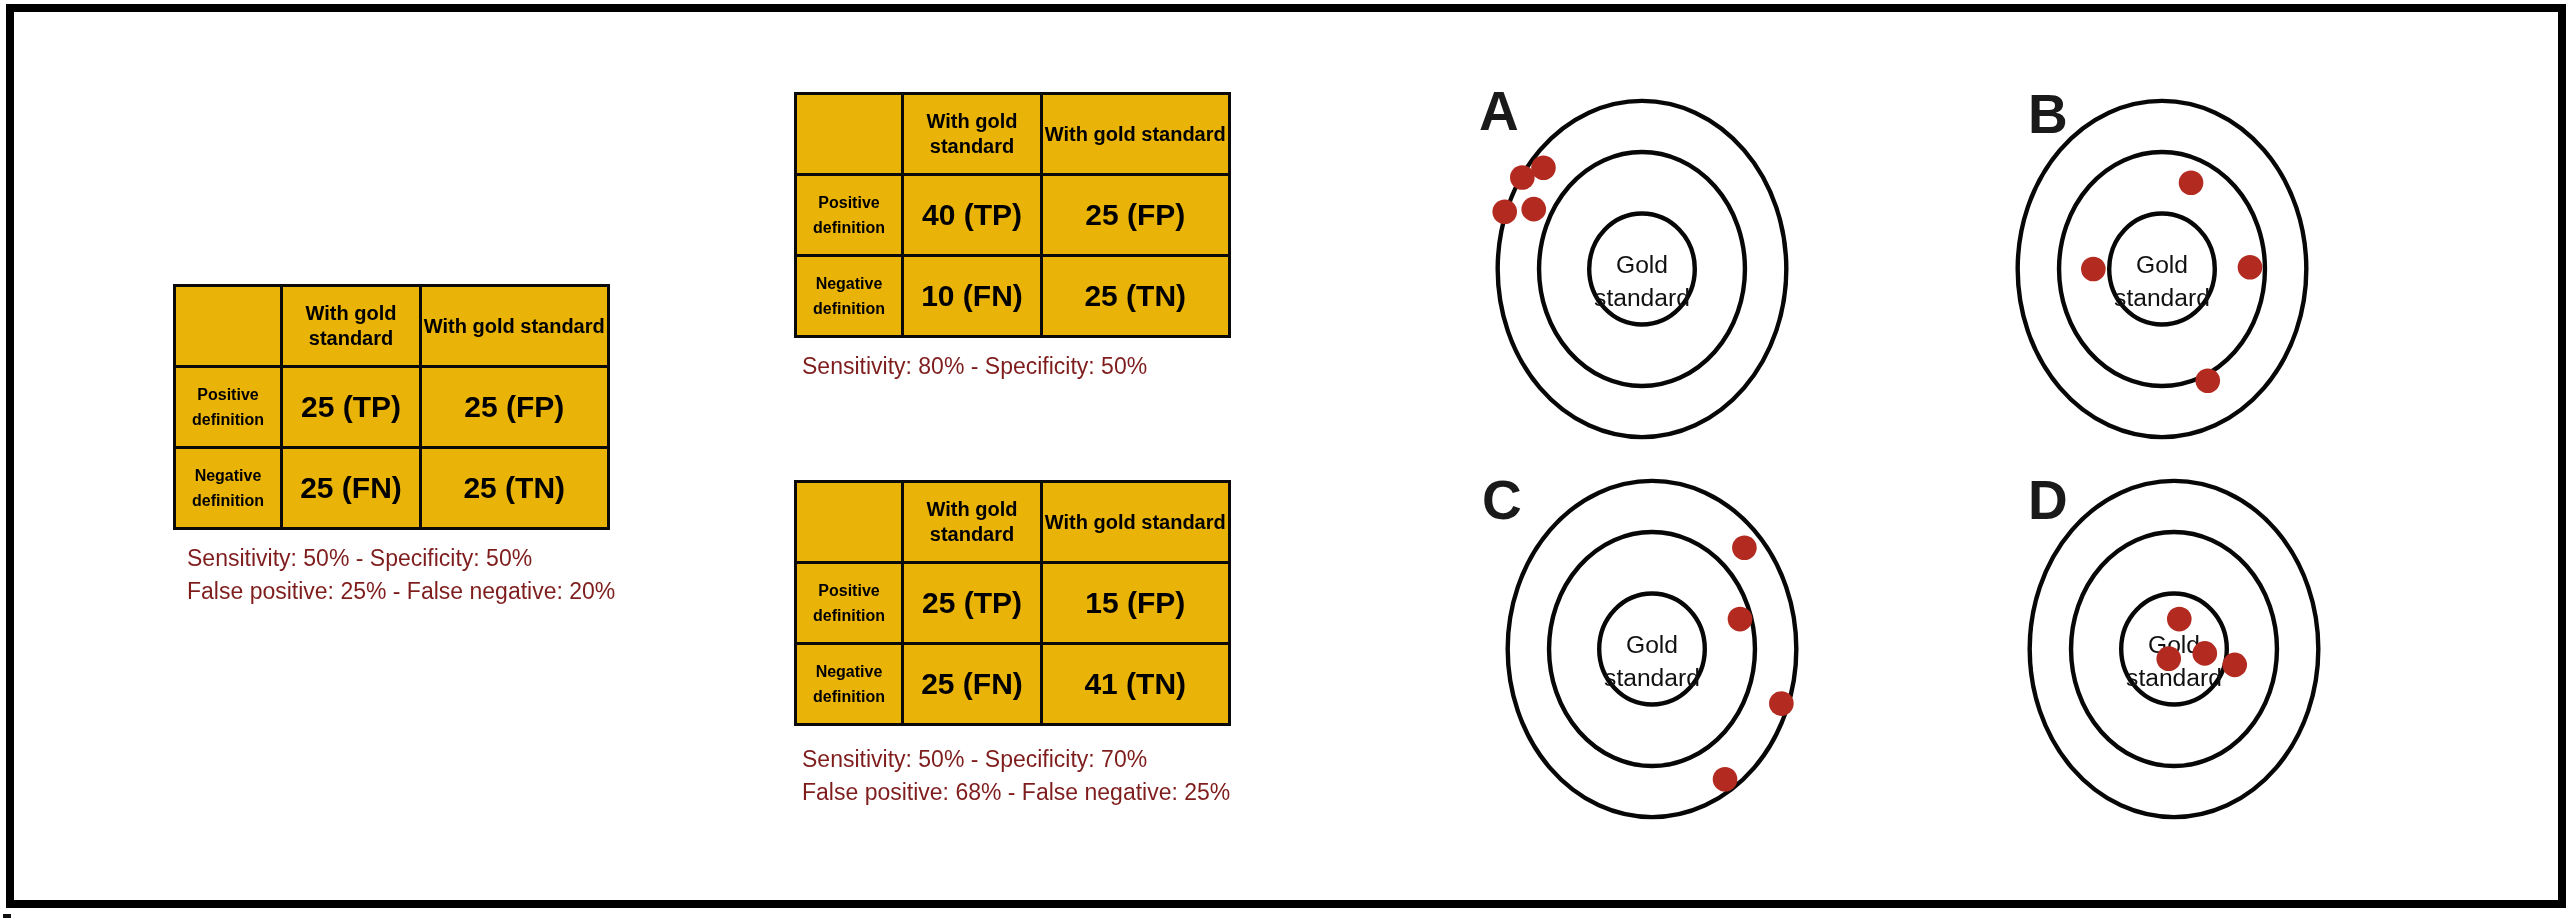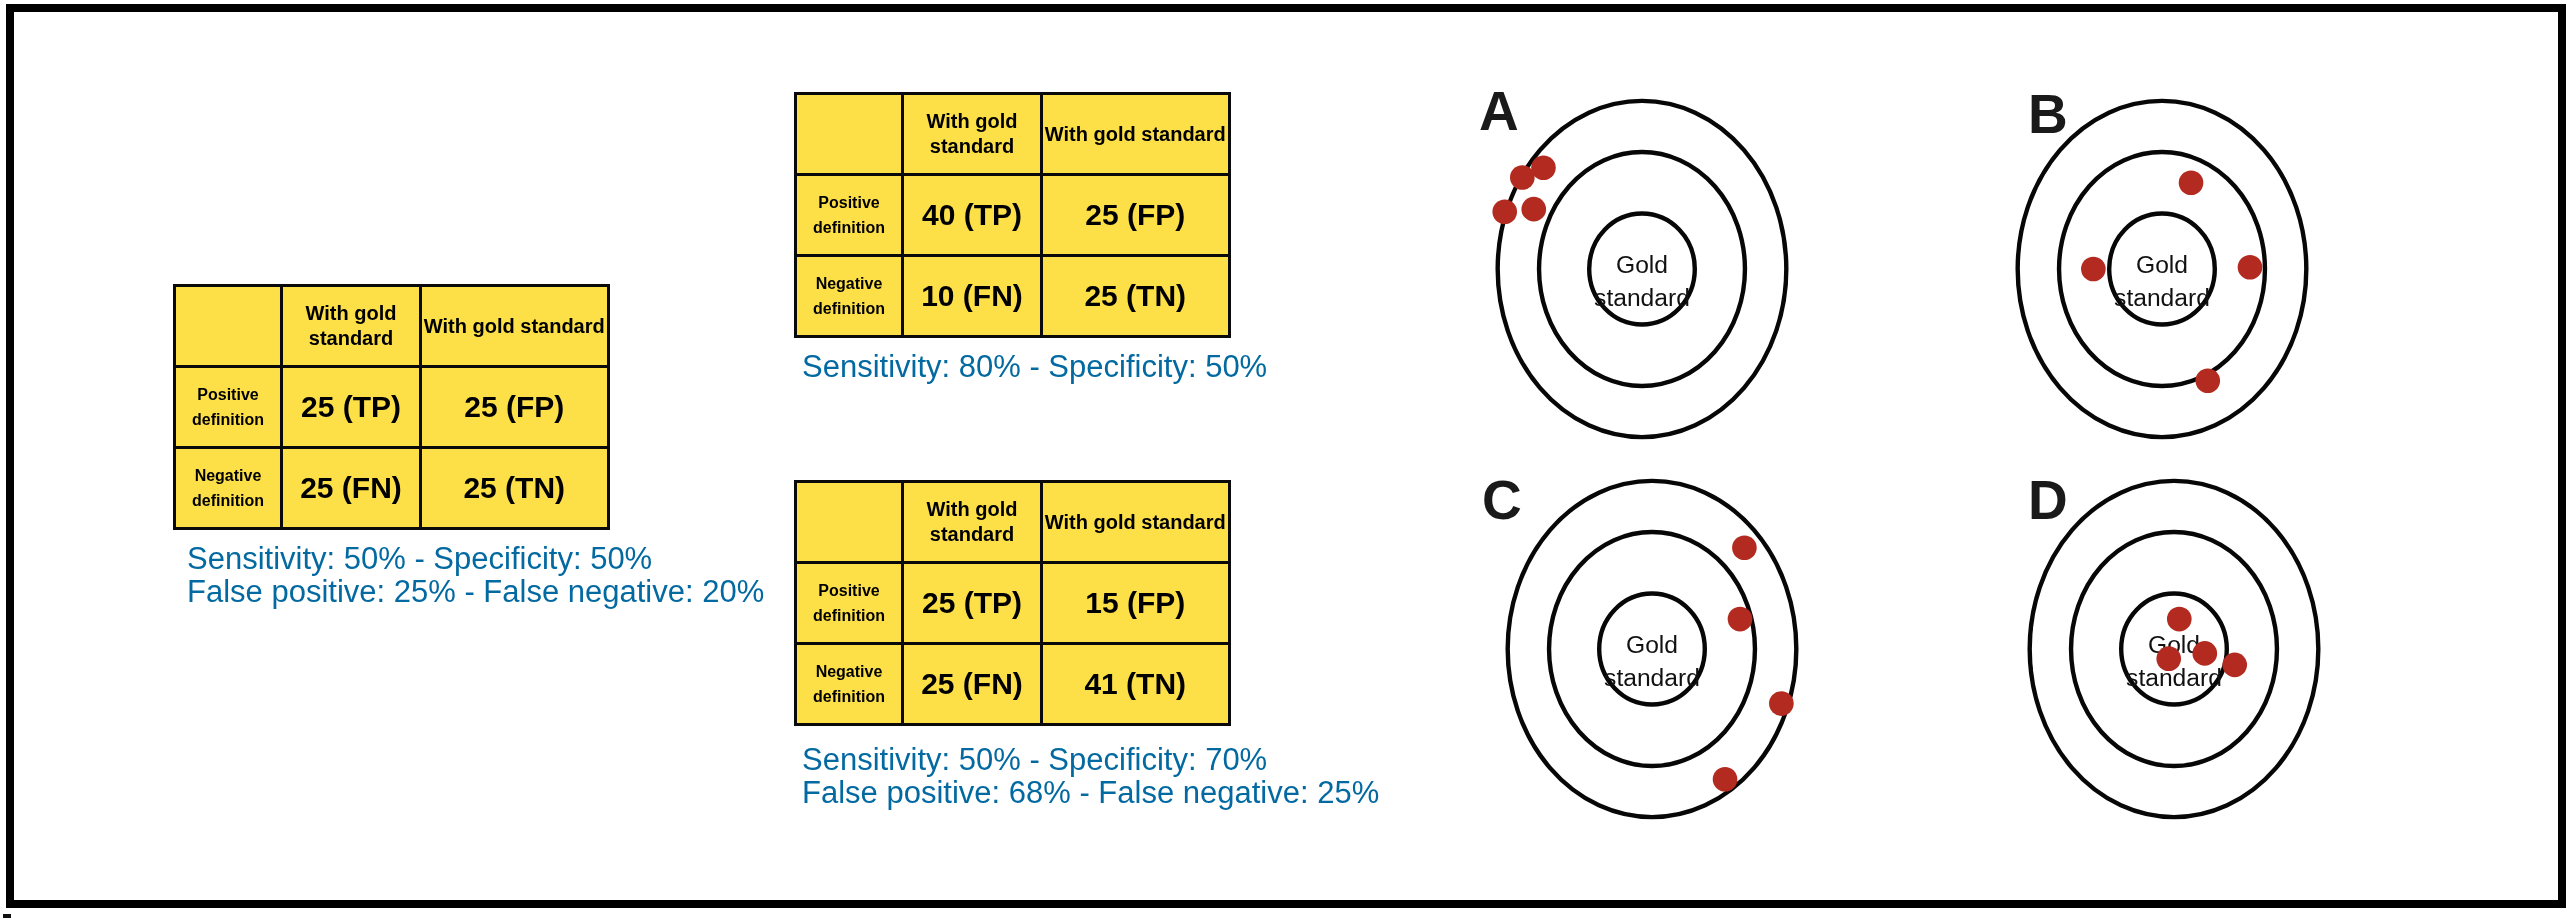--- a/index.html
+++ b/index.html
@@ -14,21 +14,21 @@
   .frame{
     position:absolute;
     left:6.2px;top:4.4px;width:2560px;height:904px;
     border:8px solid #000;
     box-sizing:border-box;
   }
   table.cm{
     position:absolute;
     border-collapse:collapse;
     table-layout:fixed;
-    background:#fde047;
+    background:#eab308;
   }
   table.cm td{
     border:3.5px solid #0a0a0a;
     text-align:center;
     vertical-align:middle;
     padding:0 7px;
     box-sizing:border-box;
   }
   td.hdr{
     font-weight:bold;
@@ -42,23 +42,23 @@
     line-height:25px;
   }
   td.val{
     font-weight:bold;
     font-size:30px;
     white-space:nowrap;
     border-radius:17px;
   }
   .caption{
     position:absolute;
-    font-size:31px;
+    font-size:23px;
     line-height:33px;
-    color:#0369a1;
+    color:#7f1d1d;
   }
   .target-letter{
     position:absolute;
     font-size:55px;
     font-weight:600;
     color:#1a1a1a;
     line-height:55px;
   }
   svg.target{position:absolute;}
   svg.target ellipse{

